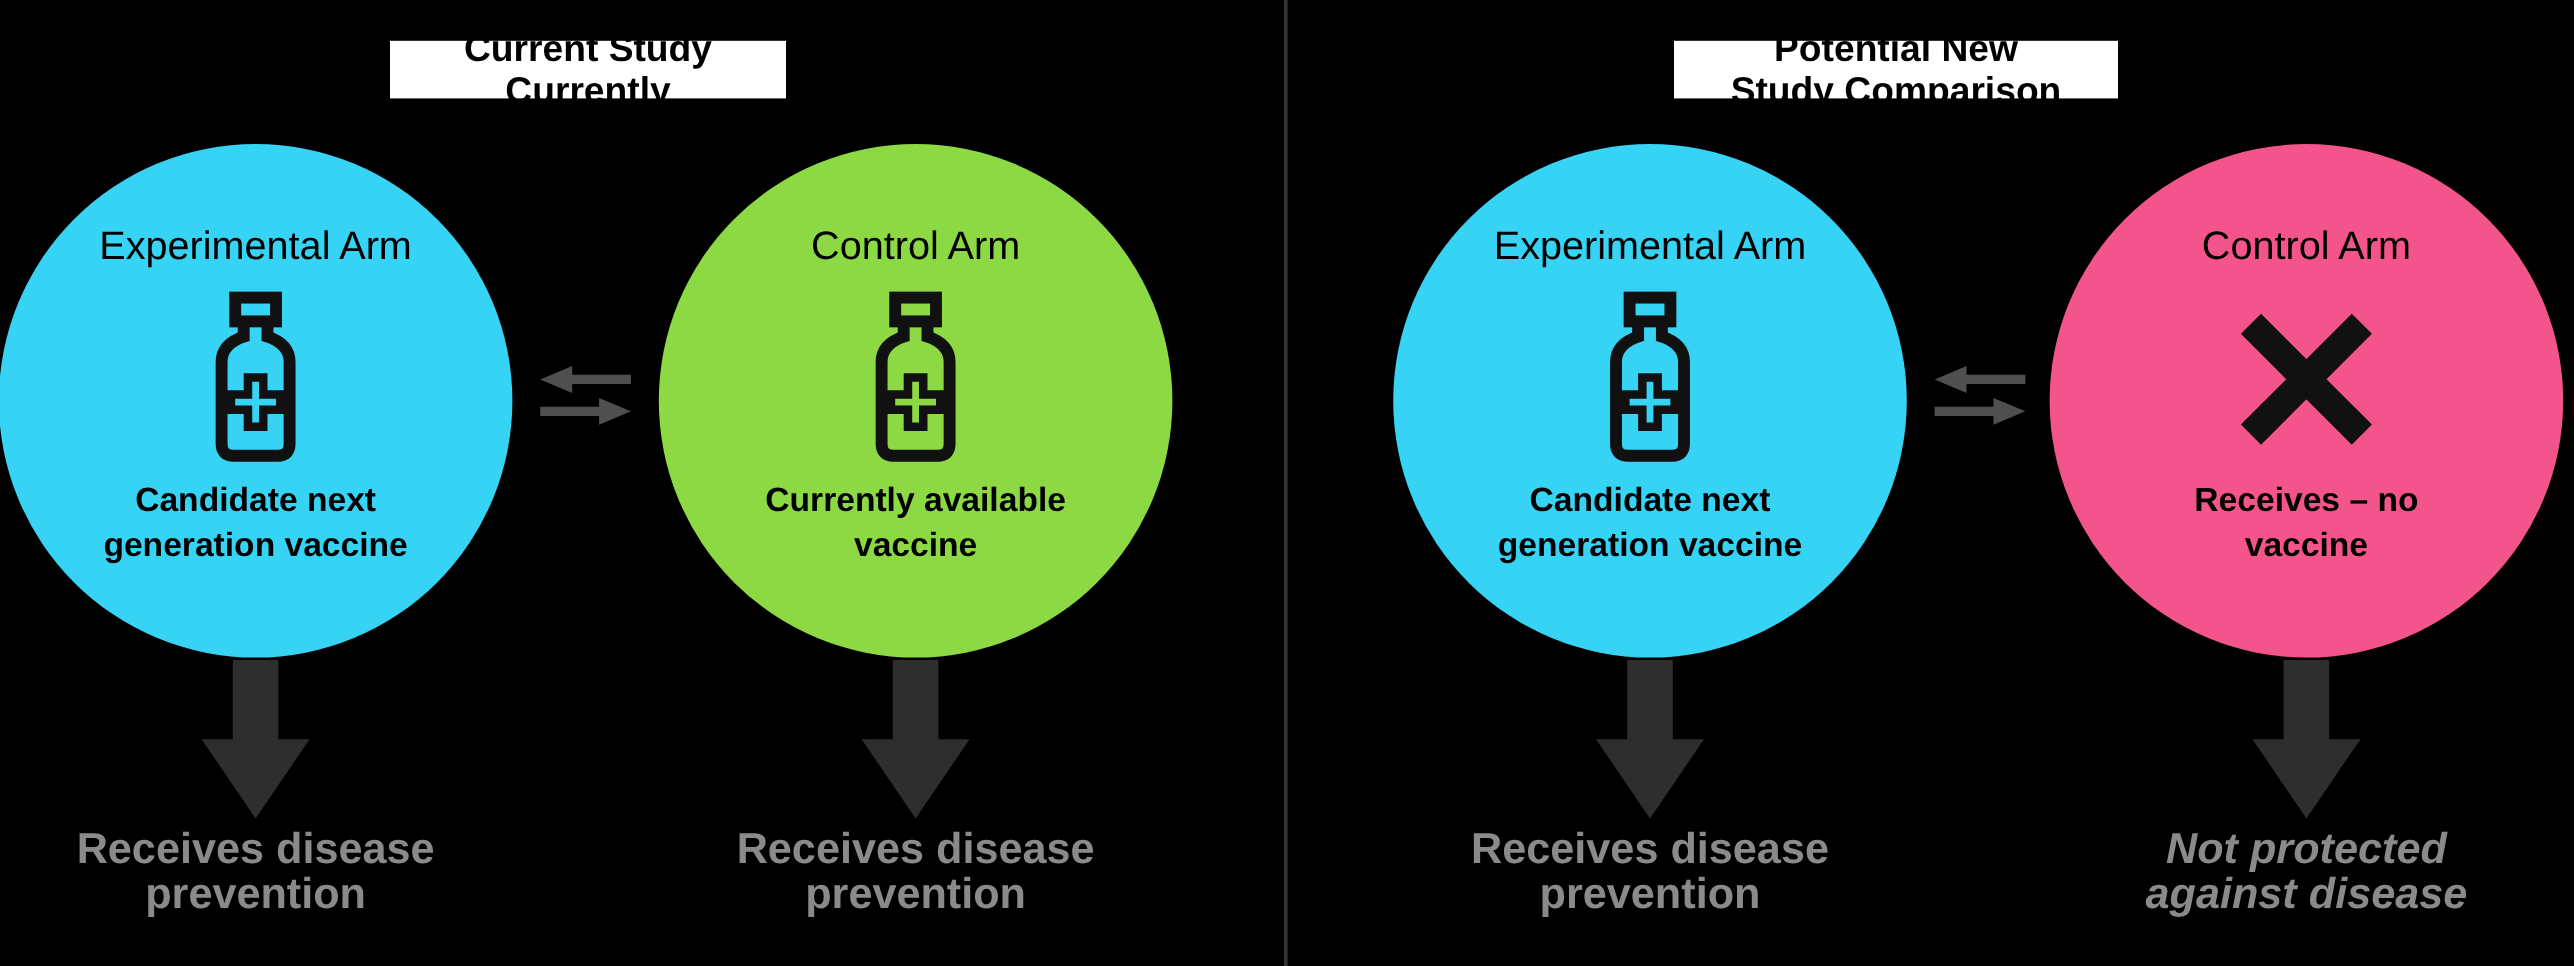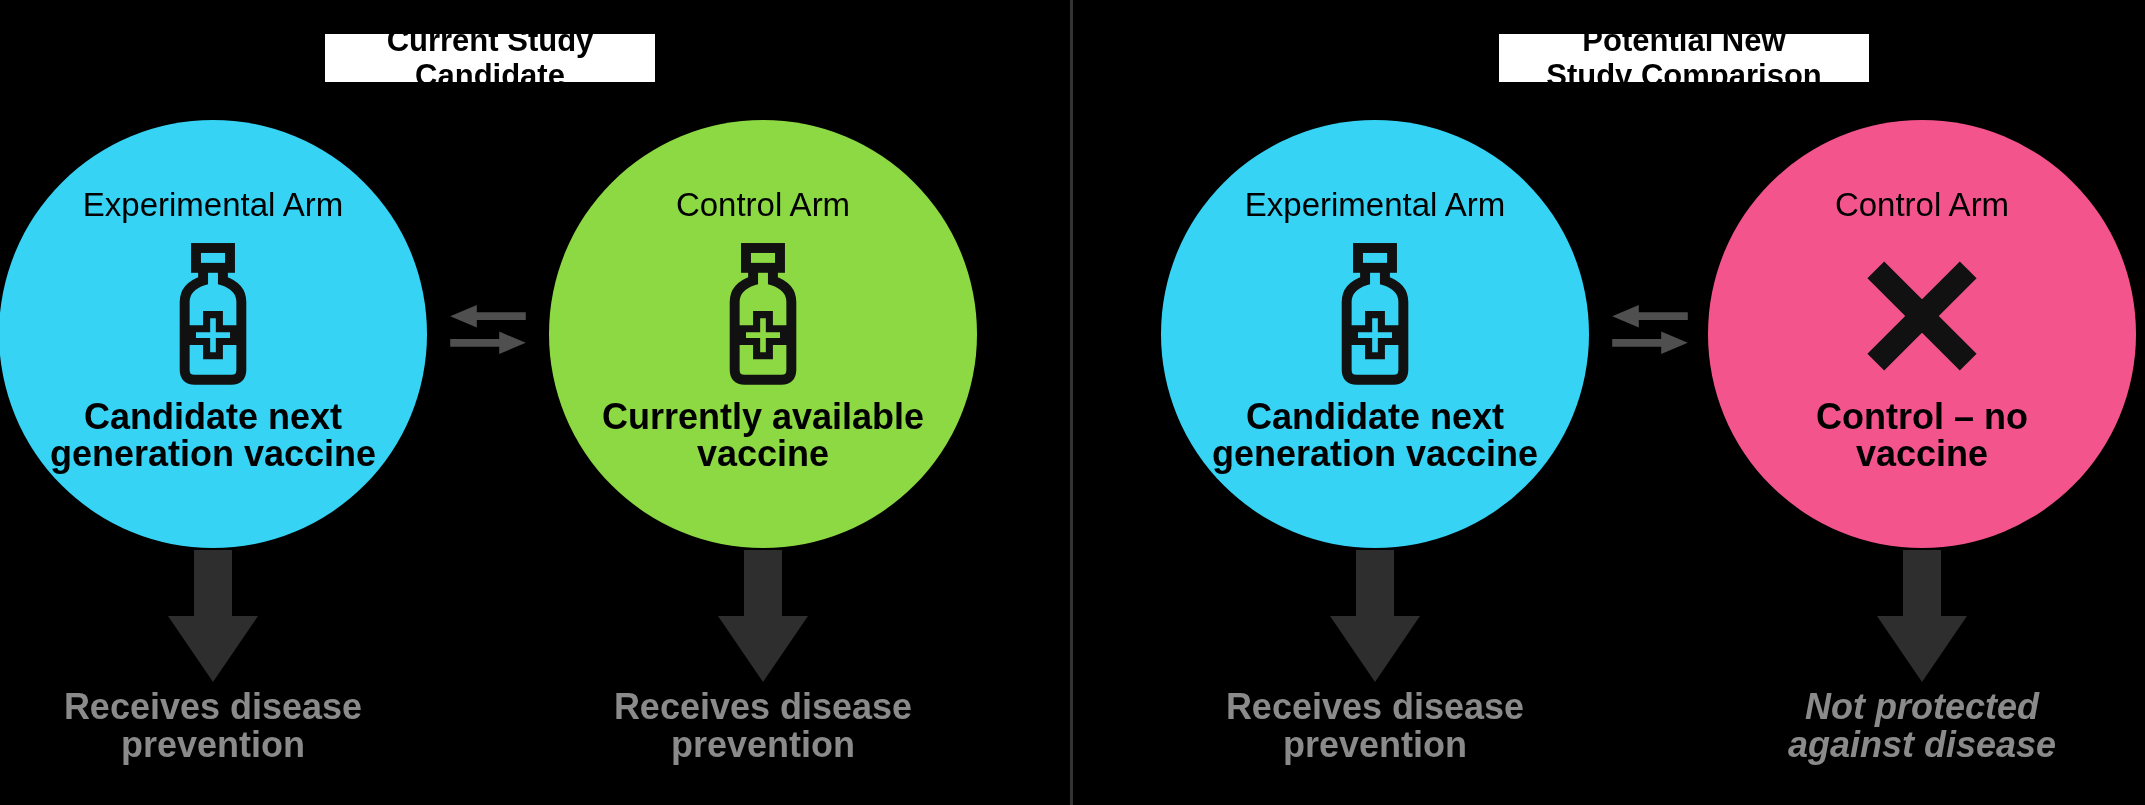--- a/index.html
+++ b/index.html
@@ -14,42 +14,42 @@
     position:absolute;left:50%;top:50%;transform:translate(-50%,-50%);
     font-size:31px;line-height:35px;font-weight:700;white-space:pre-line;
     text-align:center;width:max-content;
   }
   .circle{position:absolute;top:120px;width:428px;height:428px;border-radius:50%;}
   .arm-label{position:absolute;top:66px;left:0;width:100%;text-align:center;font-size:33px;color:#000;}
   .arm-icon{position:absolute;top:122px;left:50%;transform:translateX(-50%);color:#111;}
   .arm-icon.x{top:130px;}
   .arm-desc{
     position:absolute;top:278px;left:0;width:100%;text-align:center;
-    font-size:36px;font-weight:700;line-height:37px;color:#000;white-space:pre-line;
+    font-size:28px;font-weight:700;line-height:37px;color:#000;white-space:pre-line;
   }
   .down-arrow{position:absolute;top:550px;width:90px;height:132px;}
   .outcome{
     position:absolute;top:688px;width:420px;text-align:center;
     font-size:36px;font-weight:700;line-height:38px;white-space:pre-line;
   }
   .outcome[data-emphasis="italic"]{font-style:italic;}
   .swap{position:absolute;top:298px;width:84px;height:63px;}
 </style>
 </head>
 <body>
 
 <div class="canvas" style="background-color: rgb(0, 0, 0);">
 
   <div class="divider" style="background-color: rgb(51, 51, 51);"></div>
 
   <section>
 
     <div class="title-band" style="left: 325px; width: 330px; background-color: rgb(255, 255, 255);">
       <div class="title-text" style="color: rgb(0, 0, 0);">Current Study
-Candidate</div>
+Currently</div>
     </div>
 
     <div class="circle" style="left: -1px; background-color: rgb(54, 211, 244);">
       <div class="arm-label">Experimental Arm</div>
       <div class="arm-icon">
         <svg width="102" height="148" viewBox="0 0 72 104" fill="none" stroke="currentColor">
           <rect x="24" y="4" width="24" height="14" stroke-width="7"></rect>
           <path d="M29 18 V27 C20 30 16 35 16 42 V90 Q16 97 23 97 H49 Q56 97 56 90 V42 C56 35 52 30 43 27 V18" stroke-width="7"></path>
           <path d="M31.5 51 h9 v10 h10 v9 h-10 v10 h-9 v-10 h-10 v-9 h10 z" stroke-width="5"></path>
         </svg>
@@ -86,21 +86,21 @@
     </svg>
 
     <div class="outcome" style="left: 3px; color: rgb(138, 138, 138);" data-emphasis="normal">Receives disease
 prevention</div>
     <div class="outcome" style="left: 553px; color: rgb(138, 138, 138);" data-emphasis="normal">Receives disease
 prevention</div>
   </section>
 
   <section>
 
-    <div class="title-band" style="left: 1499px; width: 370px; background-color: rgb(255, 255, 255);">
+    <div class="title-band" style="left: 1395px; width: 370px; background-color: rgb(255, 255, 255);">
       <div class="title-text" style="color: rgb(0, 0, 0);">Potential New
 Study Comparison</div>
     </div>
 
     <div class="circle" style="left: 1161px; background-color: rgb(54, 211, 244);">
       <div class="arm-label">Experimental Arm</div>
       <div class="arm-icon">
         <svg width="102" height="148" viewBox="0 0 72 104" fill="none" stroke="currentColor">
           <rect x="24" y="4" width="24" height="14" stroke-width="7"></rect>
           <path d="M29 18 V27 C20 30 16 35 16 42 V90 Q16 97 23 97 H49 Q56 97 56 90 V42 C56 35 52 30 43 27 V18" stroke-width="7"></path>
@@ -118,21 +118,21 @@
       <polygon points="76,48 76,80 114,64" fill="currentColor"></polygon>
     </svg>
 
     <div class="circle" style="left: 1708px; background-color: rgb(244, 84, 140);">
       <div class="arm-label">Control Arm</div>
       <div class="arm-icon x">
         <svg width="132" height="132" viewBox="0 0 100 100">
           <path d="M15 15 L85 85 M85 15 L15 85" stroke="currentColor" stroke-width="18" stroke-linecap="butt"></path>
         </svg>
       </div>
-      <div class="arm-desc">Control – no
+      <div class="arm-desc">Receives – no
 vaccine</div>
     </div>
 
     <svg class="down-arrow" style="left: 1330px; color: rgb(46, 46, 46);" viewBox="0 0 90 132">
       <path d="M26 0 H64 V66 H90 L45 132 L0 66 H26 Z" fill="currentColor"></path>
     </svg>
     <svg class="down-arrow" style="left: 1877px; color: rgb(46, 46, 46);" viewBox="0 0 90 132">
       <path d="M26 0 H64 V66 H90 L45 132 L0 66 H26 Z" fill="currentColor"></path>
     </svg>
 

